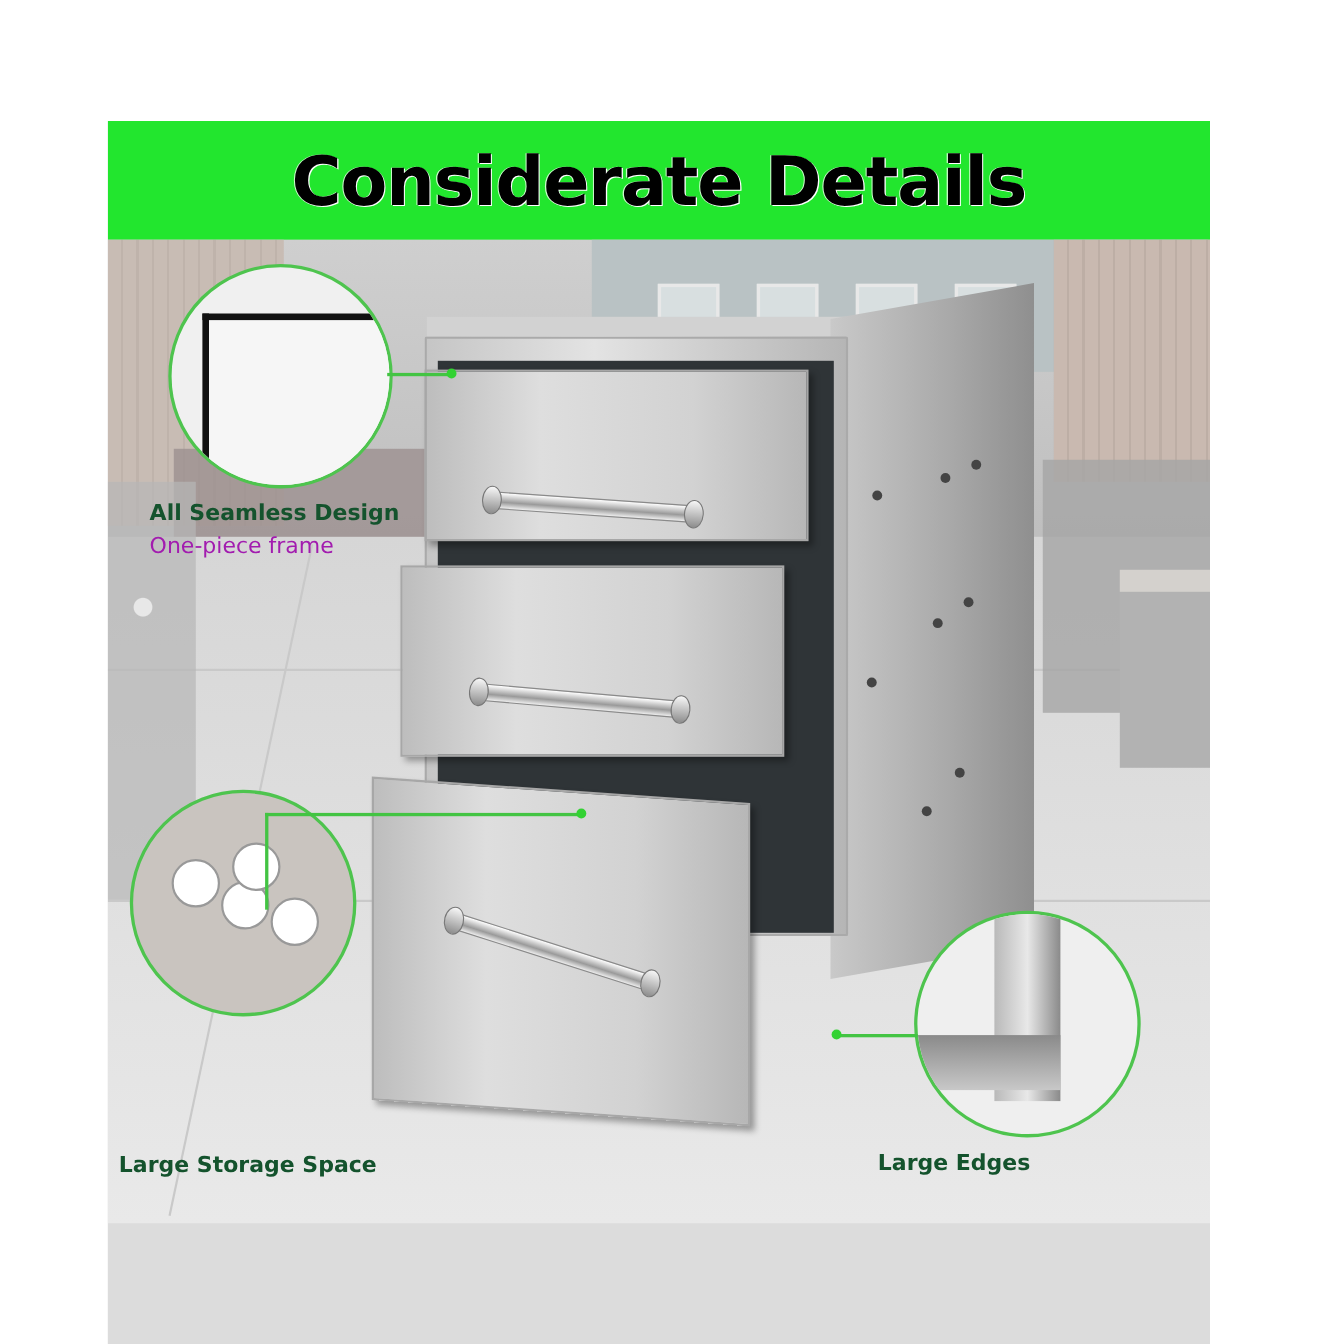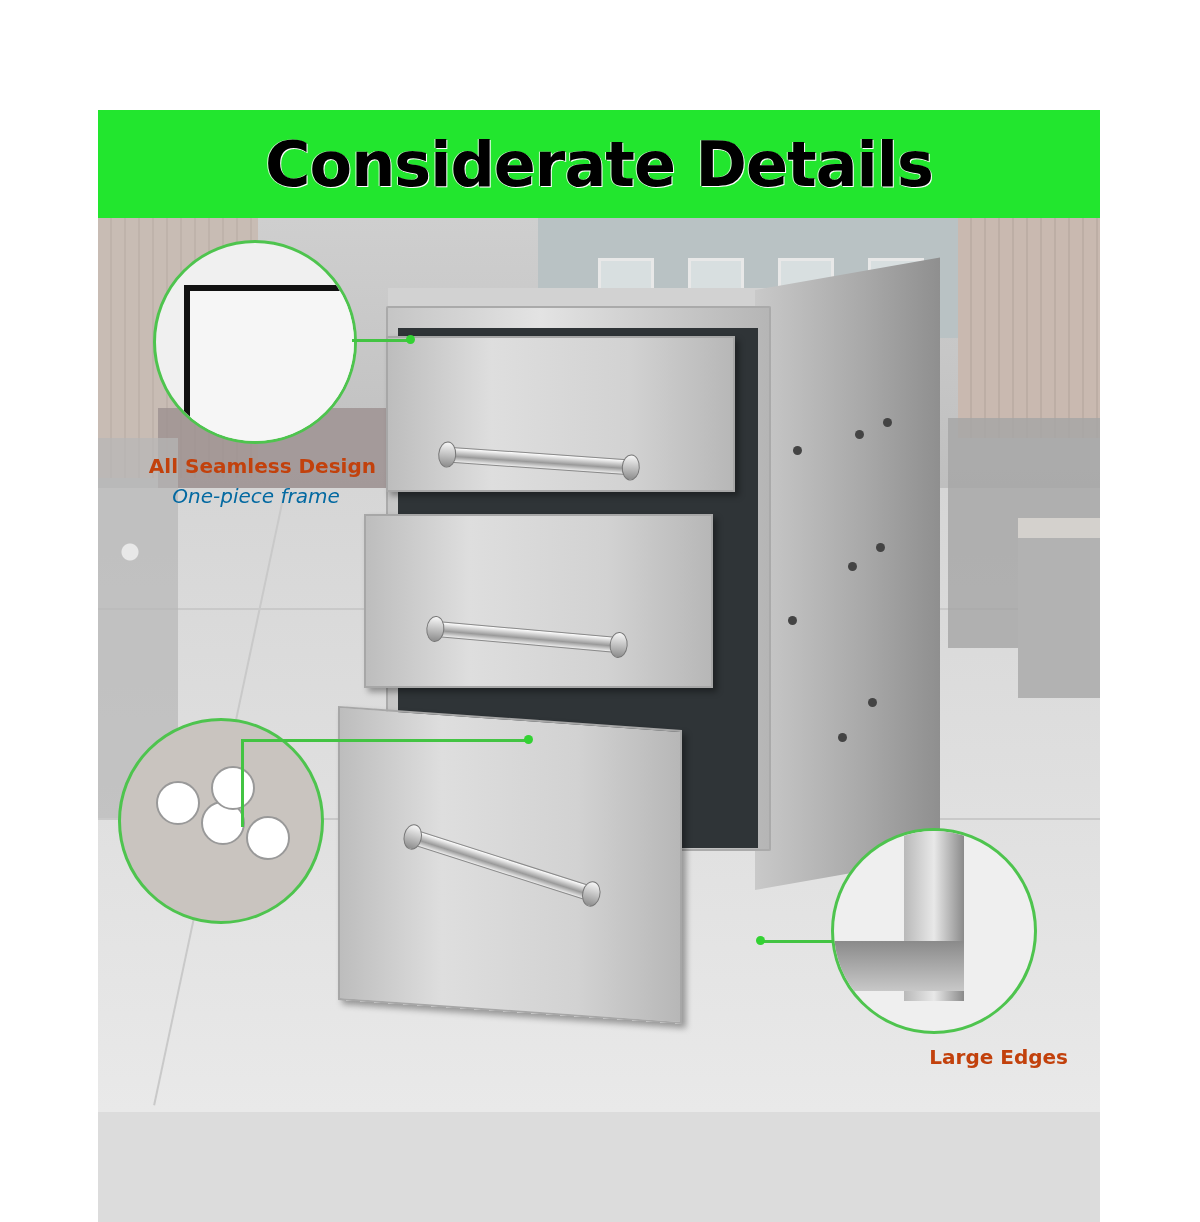--- a/index.html
+++ b/index.html
@@ -26,22 +26,22 @@
   .cab-inner{position:absolute;left:300px;top:110px;width:360px;height:520px;background:#2f3437;}
   .hole{position:absolute;width:9px;height:9px;border-radius:50%;background:#444;}
   .drawer{position:absolute;background:linear-gradient(90deg,#bdbdbd,#dedede 30%,#d2d2d2 70%,#b7b7b7);border:2px solid #a7a7a7;box-shadow:4px 4px 6px rgba(0,0,0,.35);}
   .handle{position:absolute;height:14px;border-radius:8px;background:linear-gradient(#ffffff,#9a9a9a 60%,#eeeeee);border:1px solid #8a8a8a;}
   .handle::before,.handle::after{content:"";position:absolute;top:-6px;width:16px;height:24px;border-radius:50%;background:linear-gradient(#f7f7f7,#8d8d8d);border:1px solid #777;}
   .handle::before{left:-6px;} .handle::after{right:-6px;}
 
   .callout{position:absolute;border-radius:50%;border:3px solid #4ec44e;overflow:hidden;background:#eee;}
   .leader{position:absolute;background:#43c443;}
   .dot{position:absolute;width:9px;height:9px;border-radius:50%;background:#33d233;}
-  .cap-title{position:absolute;font-weight:bold;font-size:20px;color:#c2410c;white-space:nowrap;text-align:right;}
-  .cap-sub{position:absolute;font-size:20px;color:#0369a1;white-space:nowrap;text-align:center;font-style:italic;}
+  .cap-title{position:absolute;font-weight:bold;font-size:20px;color:#14532d;white-space:nowrap;text-align:left;}
+  .cap-sub{position:absolute;font-size:20px;color:#a21caf;white-space:nowrap;text-align:left;}
 </style>
 </head>
 <body>
 
 <div class="canvas">
 
   <div class="banner" style="background:#22e62e;">
     <div class="banner-title">Considerate Details</div>
   </div>
 
@@ -99,20 +99,21 @@
 
     <div class="callout" style="left:20px;top:714px;width:200px;height:200px;transform:translateY(-214px);background:#c9c4bf;">
       <div style="position:absolute;left:35px;top:60px;width:40px;height:40px;border-radius:50%;background:#fff;border:2px solid #999;"></div>
       <div style="position:absolute;left:80px;top:80px;width:40px;height:40px;border-radius:50%;background:#fff;border:2px solid #999;"></div>
       <div style="position:absolute;left:125px;top:95px;width:40px;height:40px;border-radius:50%;background:#fff;border:2px solid #999;"></div>
       <div style="position:absolute;left:90px;top:45px;width:40px;height:40px;border-radius:50%;background:#fff;border:2px solid #999;"></div>
     </div>
     <div class="leader" style="left:143px;top:521px;width:3px;height:88px;"></div>
     <div class="leader" style="left:143px;top:521px;width:287px;height:3px;"></div>
     <div class="dot" style="left:426px;top:517px;"></div>
+    <div class="cap-title" style="left:10px;top:828px;width:250px;">Large Storage Space</div>
 
     <div class="callout" style="left:733px;top:610px;width:200px;height:200px;background:#efefef;">
       <div style="position:absolute;left:70px;top:-10px;width:60px;height:180px;background:linear-gradient(90deg,#b9b9b9,#e8e8e8,#8a8a8a);"></div>
       <div style="position:absolute;left:0;top:110px;width:130px;height:50px;background:linear-gradient(#8a8a8a,#c8c8c8);"></div>
     </div>
     <div class="leader" style="left:664px;top:722px;width:72px;height:3px;"></div>
     <div class="dot" style="left:658px;top:718px;"></div>
     <div class="cap-title" style="left:700px;top:827px;width:270px;">Large Edges</div>
   </div>
 </div>

